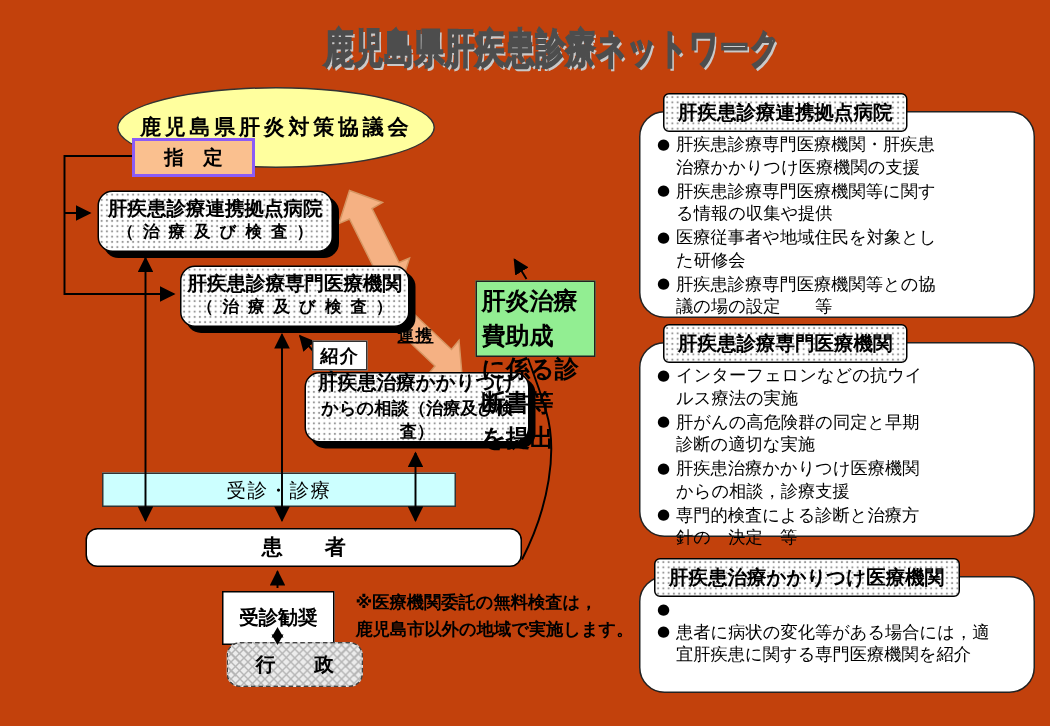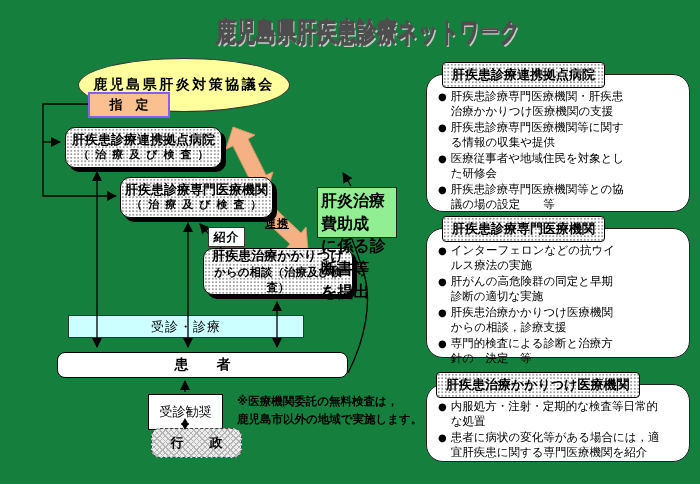--- a/index.html
+++ b/index.html
@@ -1,17 +1,17 @@
 <!DOCTYPE html>
 <html style="--yellow: #ffff9e; --orange-tag: #fac08f; --arrow: #f5b183; --arrow-edge: #d69663; --green: #92ee92; --cyan: #ccffff;"><head>
 <meta charset="utf-8">
 <style>
   html,body{margin:0;padding:0;background:#fff;}
   .stage{
-    position:relative;width:700px;height:484px;overflow:hidden;background:#15803d;
+    position:relative;width:700px;height:484px;overflow:hidden;background:#c2410c;
     font-family:"DejaVu Sans","Liberation Sans",sans-serif;color:#000;
   }
   .preline{white-space:pre-line;}
   svg.layer{position:absolute;left:0;top:0;pointer-events:none;}
   .svg-bottom{z-index:1;}
   .svg-top{z-index:6;}
 
   .page-title{
     position:absolute;left:216px;top:14px;z-index:2;
     font-size:27px;font-weight:bold;white-space:nowrap;letter-spacing:1px;
@@ -70,21 +70,21 @@
   }
 
   .patient-box{
     position:absolute;z-index:3;left:57px;top:352px;width:291px;height:26px;box-sizing:border-box;
     background:#fff;border:1.4px solid #000;border-radius:8px;
     display:flex;align-items:center;justify-content:center;font-size:14px;font-weight:bold;
   }
   .encourage-box{
     position:absolute;z-index:3;left:148px;top:394px;width:75px;height:36px;box-sizing:border-box;
     background:#fff;border:1.4px solid #000;
-    display:flex;align-items:center;justify-content:center;font-size:13px;font-weight:normal;
+    display:flex;align-items:center;justify-content:center;font-size:13px;font-weight:bold;
   }
   .gov-box{
     position:absolute;z-index:3;left:151px;top:428px;width:91px;height:30px;box-sizing:border-box;
     background-color:#ececec;
     background-image:repeating-linear-gradient(45deg,#b5b5b5 0 1px,transparent 1px 4px),
                      repeating-linear-gradient(-45deg,#b5b5b5 0 1px,transparent 1px 4px);
     border:1.6px dashed #444;border-radius:9px;
     display:flex;align-items:center;justify-content:center;font-size:13px;font-weight:bold;
   }
   .exam-note{
@@ -207,22 +207,20 @@
           <span class="btext">専門的検査による診断と治療方
 針の　決定　等</span>
         </div>
       </div>
   </div>
   <div class="panel p3">
     <div class="panel-title"><span class="panel-title-text">肝疾患治療かかりつけ医療機関</span></div>
     <div class="panel-body">
         <div class="bullet-row">
           <span class="dot">●</span>
-          <span class="btext">内服処方・注射・定期的な検査等日常的
-な処置</span>
         </div>
         <div class="bullet-row">
           <span class="dot">●</span>
           <span class="btext">患者に病状の変化等がある場合には，適
 宜肝疾患に関する専門医療機関を紹介</span>
         </div>
       </div>
   </div>
 
   <svg class="layer svg-top" width="700" height="484" viewBox="0 0 700 484">

